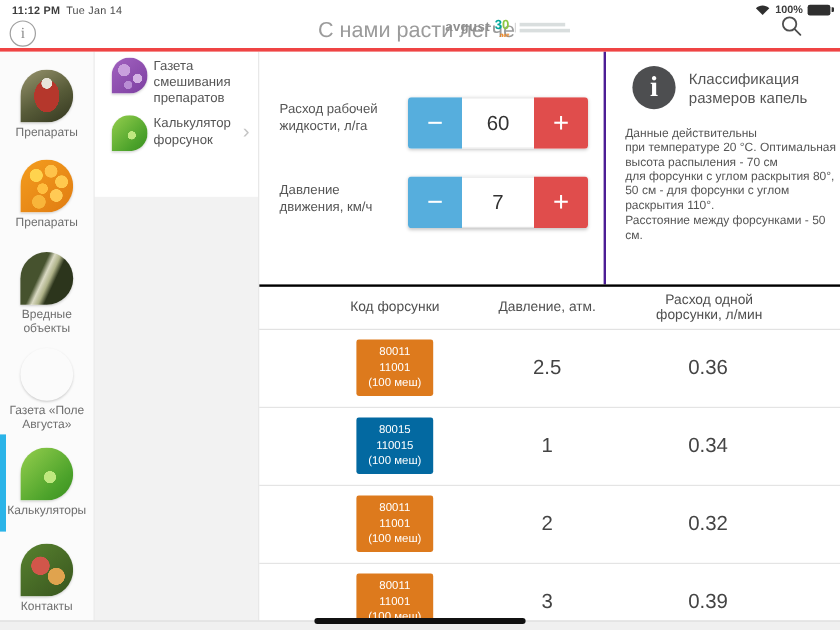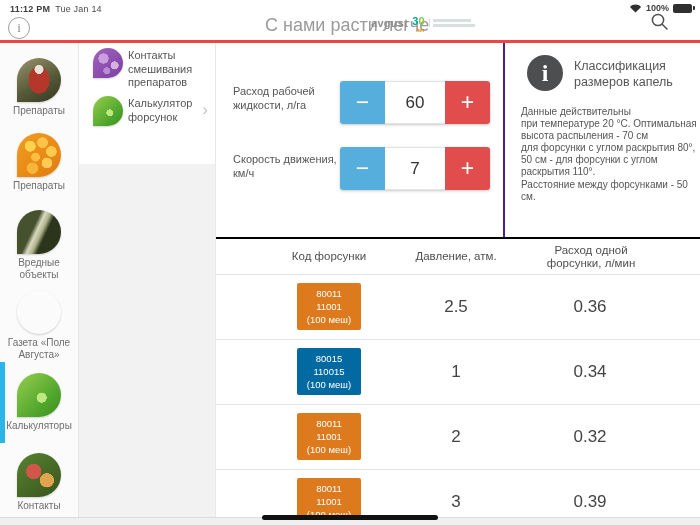--- a/index.html
+++ b/index.html
@@ -170,40 +170,40 @@
     <div class="rail-item" style="top:413px">
       <div class="ic ic-kontakty"></div>
       <div class="rail-label">Контакты</div>
     </div>
   </div>
 
   <div class="submenu">
     <div class="submenu-items">
       <div class="sm-item" style="top:8px;height:48px">
         <div class="ic ic-mixing"></div>
-        <div class="sm-label">Контакты смешивания препаратов</div>
+        <div class="sm-label">Газета смешивания препаратов</div>
       </div>
       <div class="sm-item" style="top:56px;height:48px">
         <div class="ic ic-leaf"></div>
         <div class="sm-label">Калькулятор форсунок</div>
         <div class="sm-chevron">›</div>
       </div>
     </div>
   </div>
 
   <div class="main">
 
     <div class="calc-section">
       <div class="field-label" style="top:44px">Расход рабочей жидкости, л/га</div>
       <div class="stepper" style="top:41px">
         <div class="step-btn step-minus">−</div>
         <div class="step-value">60</div>
         <div class="step-btn step-plus">+</div>
       </div>
-      <div class="field-label" style="top:112px">Скорость движения, км/ч</div>
+      <div class="field-label" style="top:112px">Давление движения, км/ч</div>
       <div class="stepper" style="top:107px">
         <div class="step-btn step-minus">−</div>
         <div class="step-value">7</div>
         <div class="step-btn step-plus">+</div>
       </div>
     </div>
 
     <div class="info-panel">
       <div class="info-ic">i</div>
       <div class="info-title">Классификация размеров капель</div>

